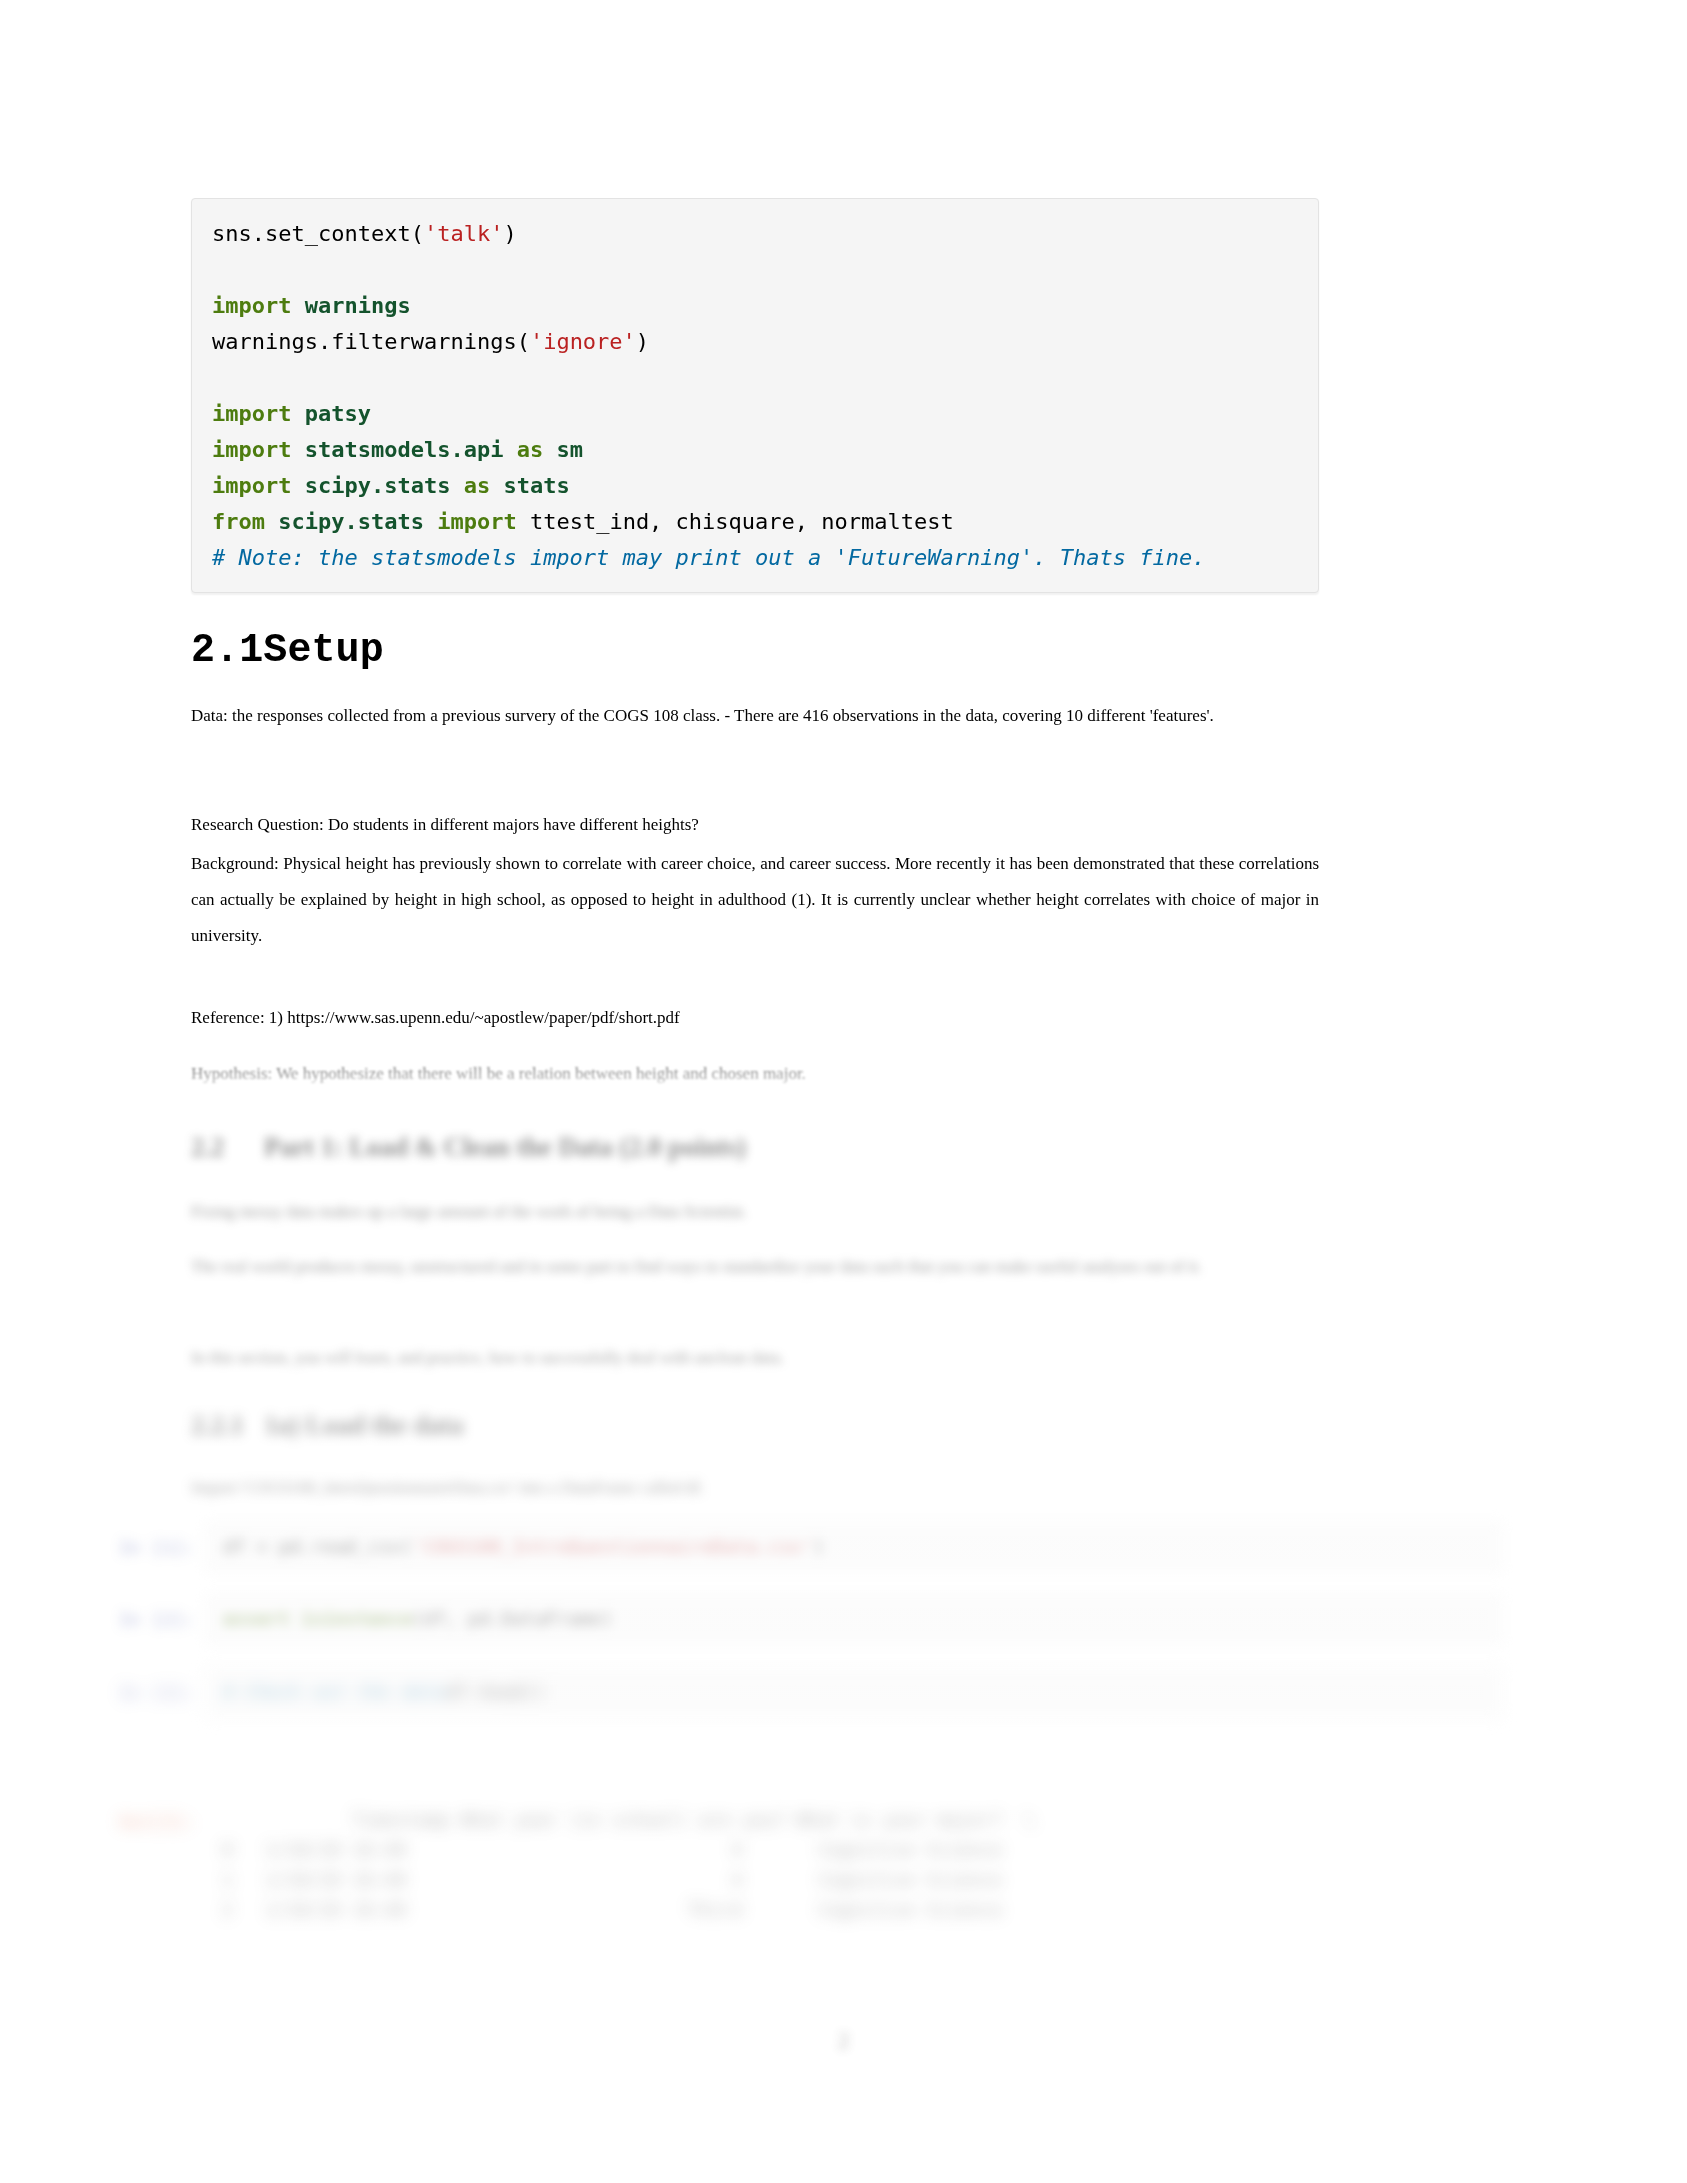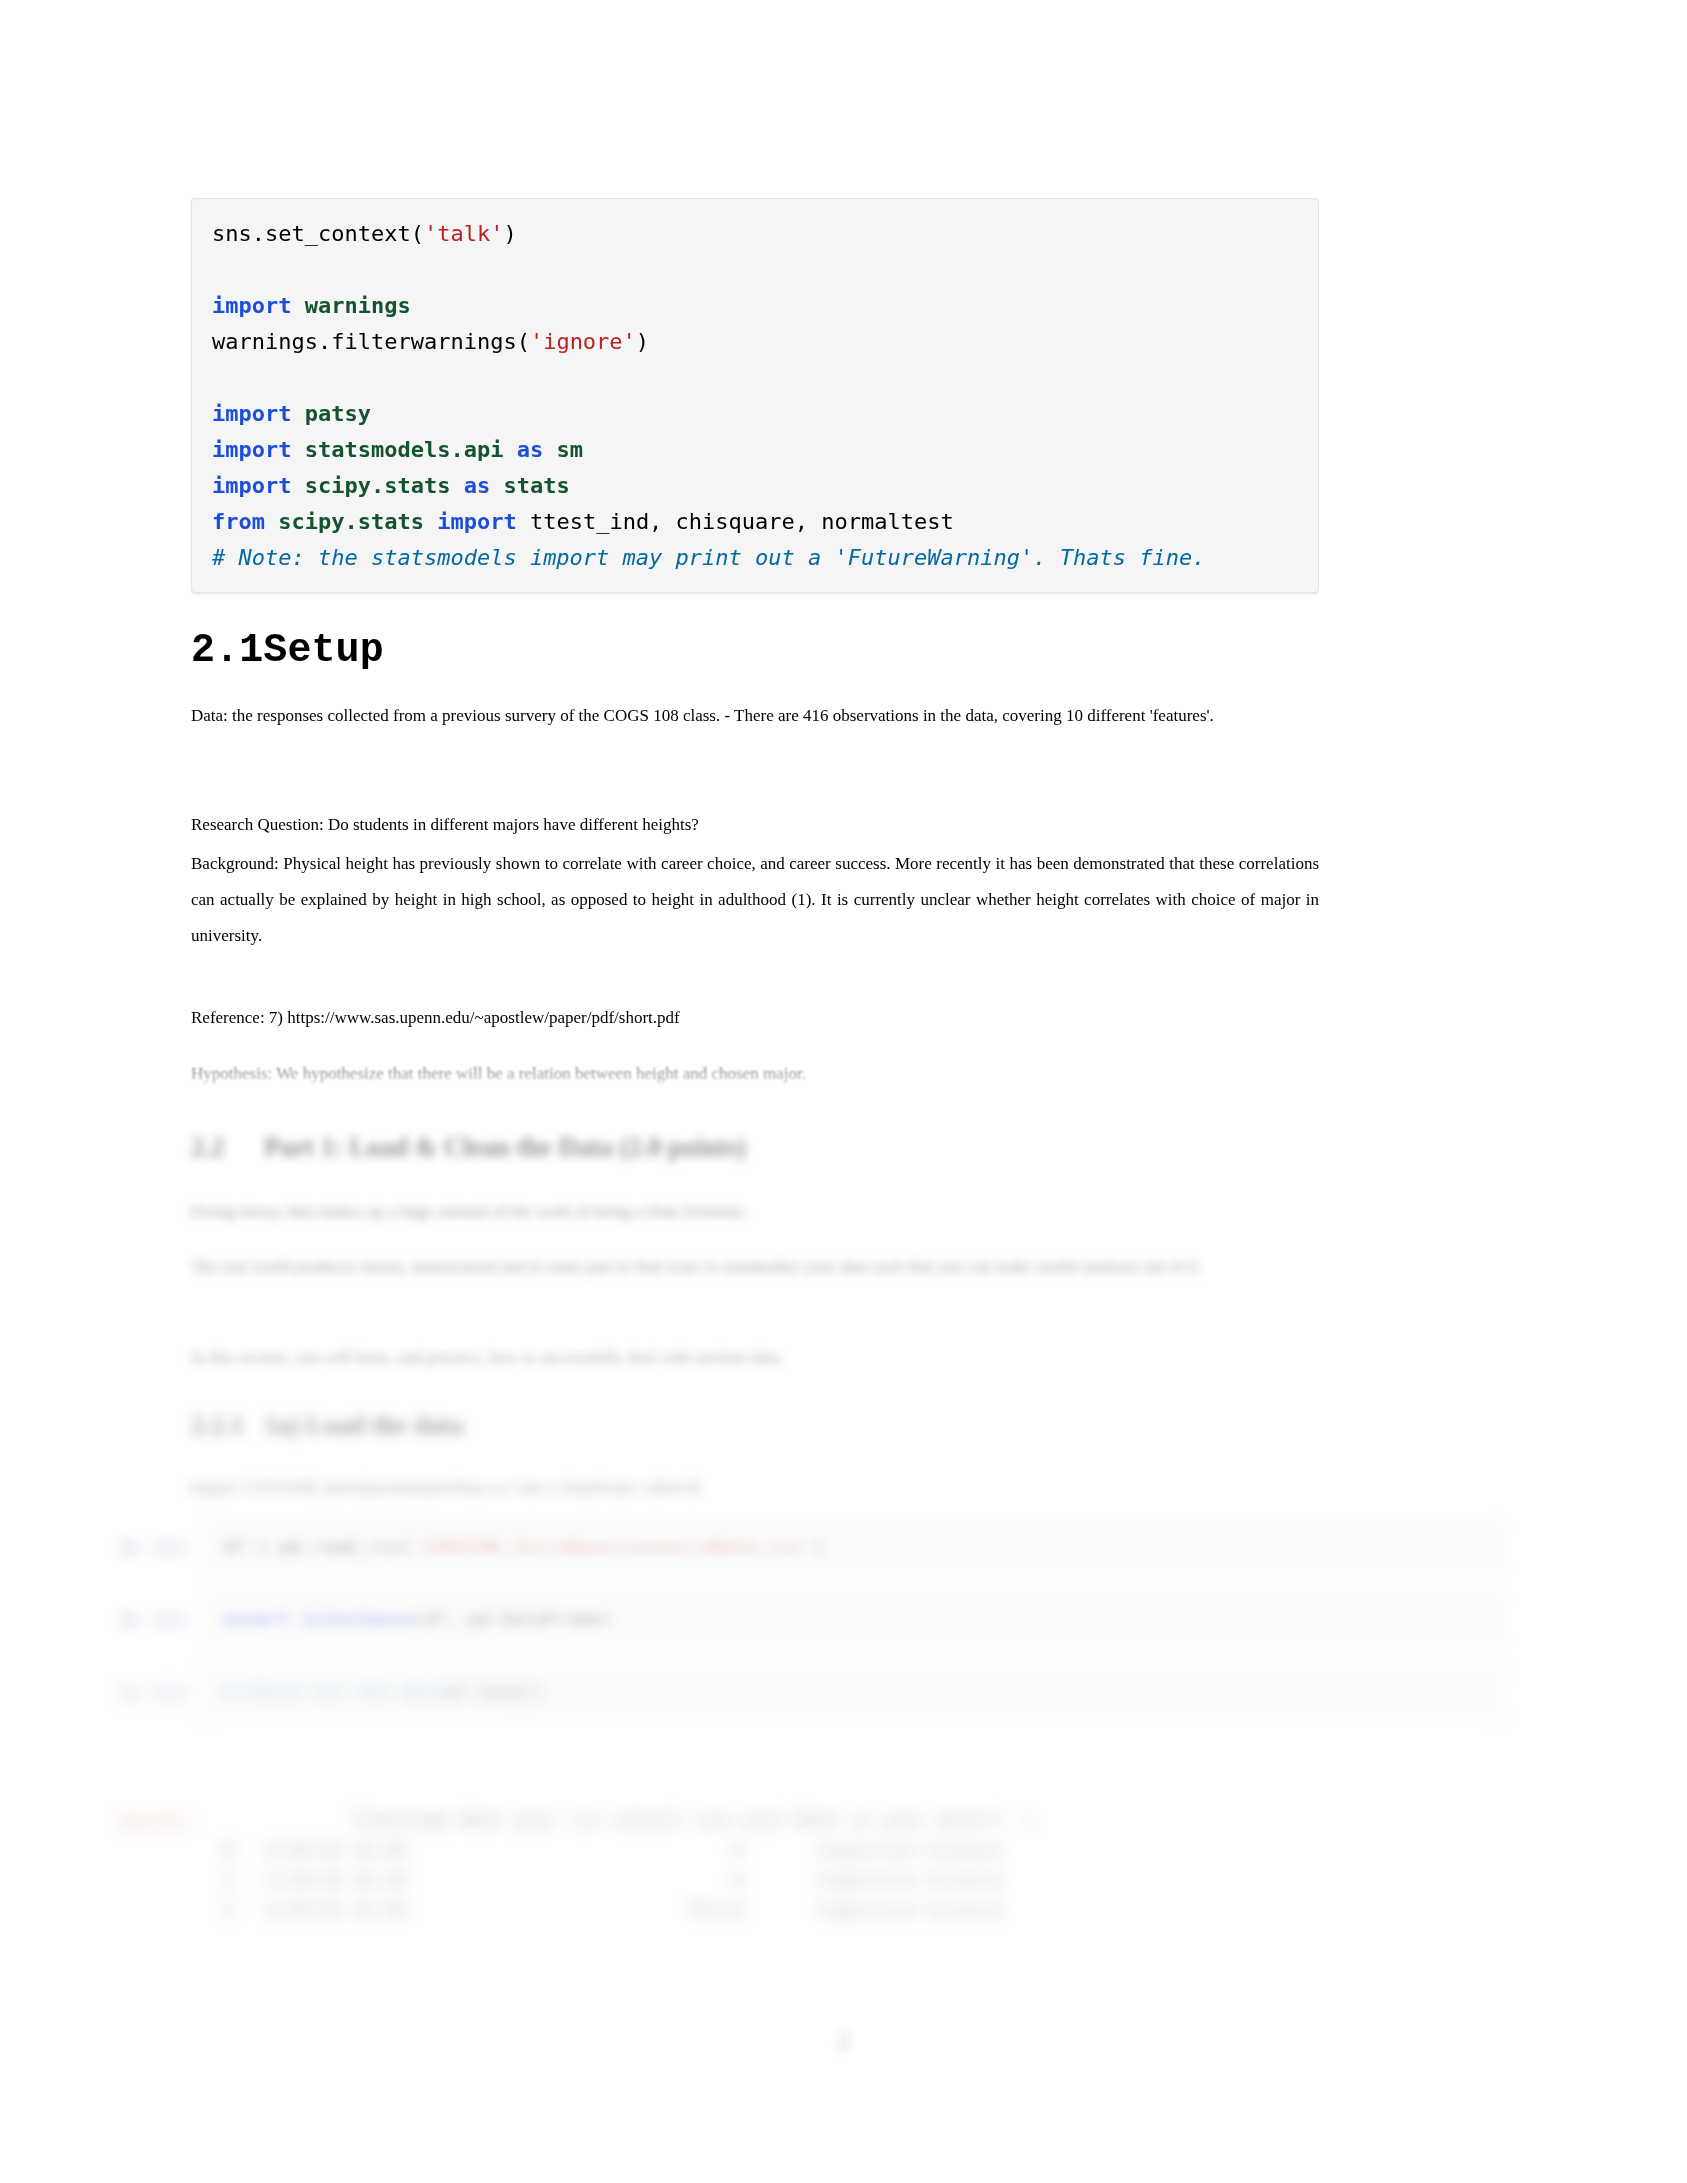--- a/index.html
+++ b/index.html
@@ -40,21 +40,21 @@
     box-sizing: border-box;
     padding: 17px 20px 16px 20px;
     font-family: "DejaVu Sans Mono", "Liberation Mono", monospace;
     font-size: 22px;
     line-height: 36px;
     white-space: pre;
     color: #000000;
     box-shadow: 0 1.3px 2px rgba(0,0,0,0.06);
   }
   .codeblock .ln { display: block; min-height: 36px; }
-  .kw   { color: #1d4ed8; font-weight: bold; }
+  .kw   { color: #4d7c0f; font-weight: bold; }
   .nm   { color: #14532d; font-weight: bold; }
   .str  { color: #ba2121; }
   .cmt  { color: #0369a1; font-style: italic; }
   .pln  { color: #000000; }
 
   
   .h2 {
     font-family: Liberation Mono, monospace;
     font-weight: bold;
     font-size: 40px;
@@ -193,21 +193,21 @@
   <div class="col h2" style="top:632px;">
     <span class="num">2.1</span><span>Setup</span>
   </div>
 
   <div class="col para" style="top:698px;">Data: the responses collected from a previous survery of the COGS 108 class. - There are 416 observations in the data, covering 10 different 'features'.</div>
 
   <div class="col para" style="top:791px;margin-top:16px;">Research Question: Do students in different majors have different heights?</div>
 
   <div class="col para" style="top:846px;">Background: Physical height has previously shown to correlate with career choice, and career success. More recently it has been demonstrated that these correlations can actually be explained by height in high school, as opposed to height in adulthood (1). It is currently unclear whether height correlates with choice of major in university.</div>
 
-  <div class="col para last" style="top:1000px;">Reference: 7) https://www.sas.upenn.edu/~apostlew/paper/pdf/short.pdf</div>
+  <div class="col para last" style="top:1000px;">Reference: 1) https://www.sas.upenn.edu/~apostlew/paper/pdf/short.pdf</div>
 
   <div class="col para last blur-a" style="top:1056px;">Hypothesis: We hypothesize that there will be a relation between height and chosen major.</div>
 
   <div id="hyp-clip"></div>
 
   <div class="col h3 blur-c" style="top:1131px;">
     <span class="num">2.2</span><span>Part 1: Load &amp; Clean the Data (2.0 points)</span>
   </div>
 
   <div class="col para blur-c" style="top:1194px;">Fixing messy data makes up a large amount of the work of being a Data Scientist.</div>

